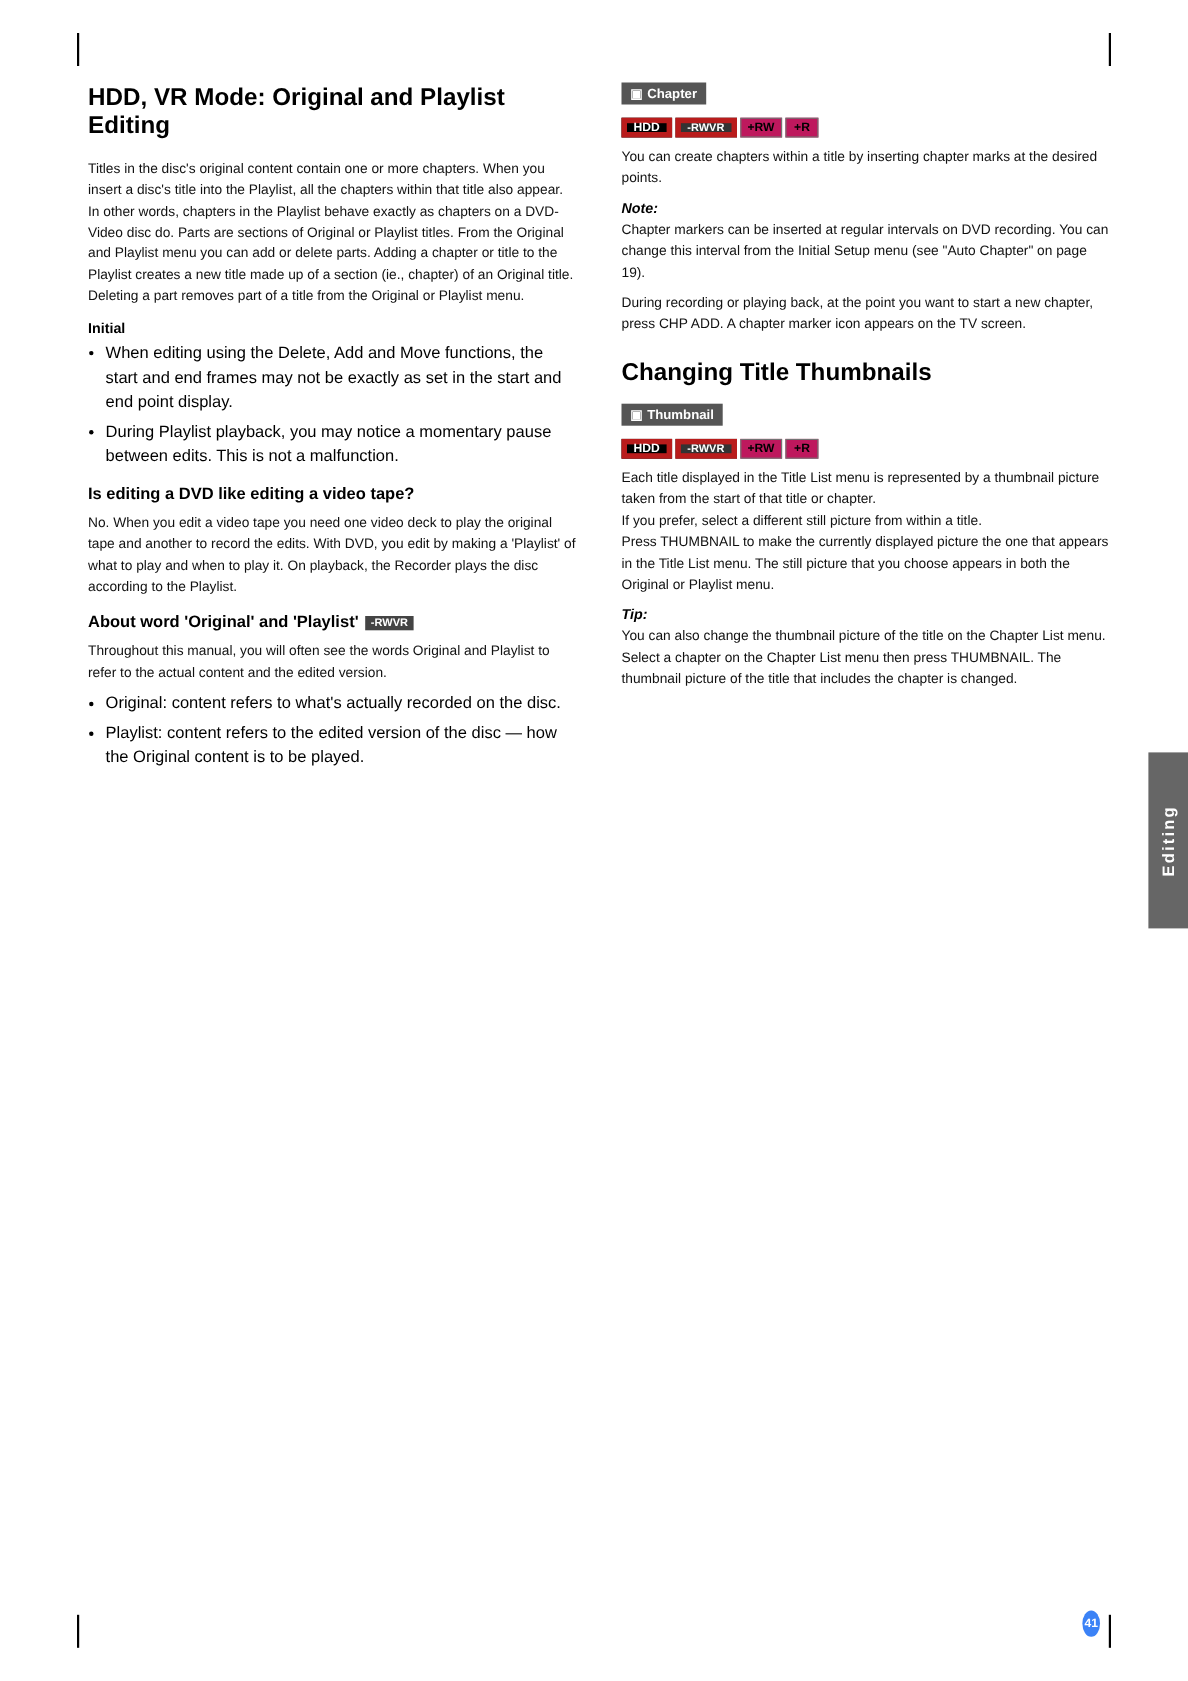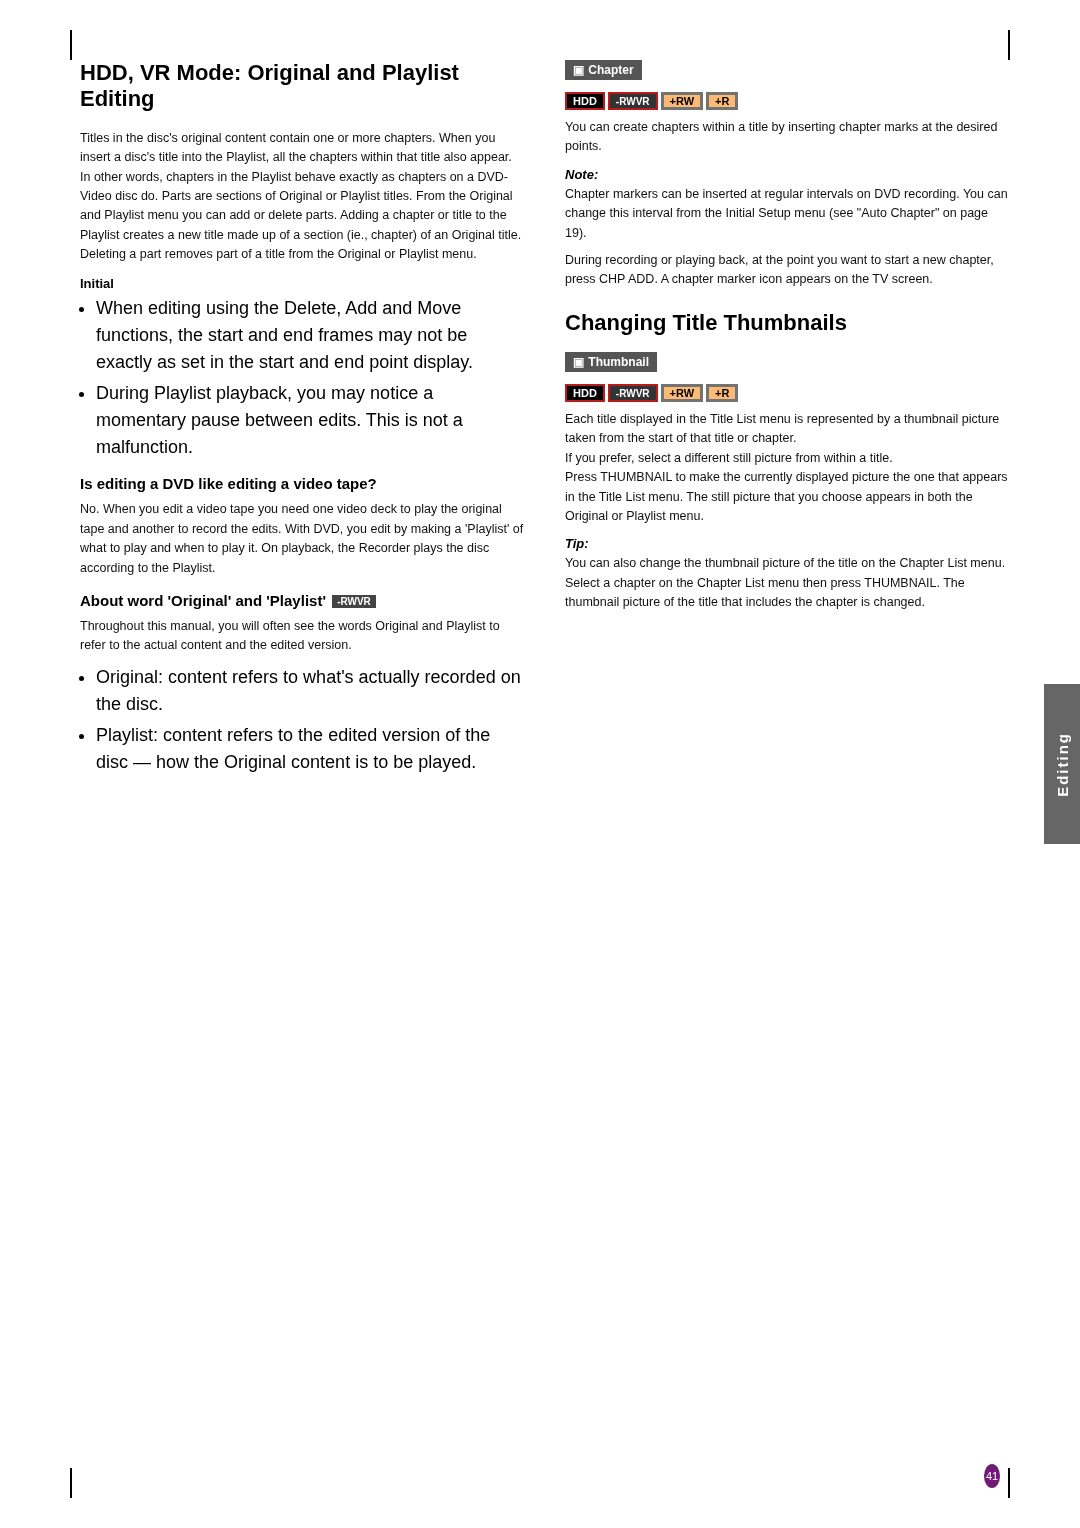--- a/index.html
+++ b/index.html
@@ -55,34 +55,34 @@
     }
 
     
     .page-number {
       position: absolute;
       bottom: 40px;
       right: 80px;
       width: 16px;
       height: 24px;
       border-radius: 50%;
-      background: #701a75;
+      background: #3b82f6;
       color: #fff;
       font-size: 11px;
       display: flex;
       align-items: center;
       justify-content: center;
-      font-weight: normal;
+      font-weight: bold;
     }
 
     
     .columns {
       display: flex;
       gap: 40px;
-      margin-top: 0;
+      margin-top: 15px;
       justify-content: space-between;
     }
 
     .col-left {
       flex: 1;
       min-width: 0;
     }
 
     .col-right {
       flex: 1;
@@ -120,21 +120,21 @@
       margin-bottom: 4px;
       margin-top: 12px;
     }
 
     .bullet-list {
       padding-left: 16px;
       margin-bottom: 8px;
     }
 
     .bullet-list li {
-      font-size: 18px;
+      font-size: 15px;
       line-height: 1.5;
       margin-bottom: 4px;
       list-style-type: disc;
     }
 
     .bullet-list li strong {
       font-weight: normal;
     }
 
     
@@ -155,31 +155,31 @@
       margin-top: 6px;
     }
 
     .badge {
       display: inline-flex;
       align-items: center;
       justify-content: center;
       padding: 2px 6px;
       font-size: 11px;
       font-weight: bold;
-      border: 2px solid #b91c1c;
+      border: 5px solid #b91c1c;
       background: #000;
       color: #fff;
       min-width: 30px;
       height: 18px;
     }
 
     .badge-outline {
-      background: #fdba74;
+      background: #be185d;
       color: #000;
-      border: 3px solid #737373;
+      border: 1px solid #737373;
     }
 
     .badge-rwvr {
       background: #333;
       color: #fff;
       font-size: 10px;
     }
 
     .badge-hdd {
       background: #000;

